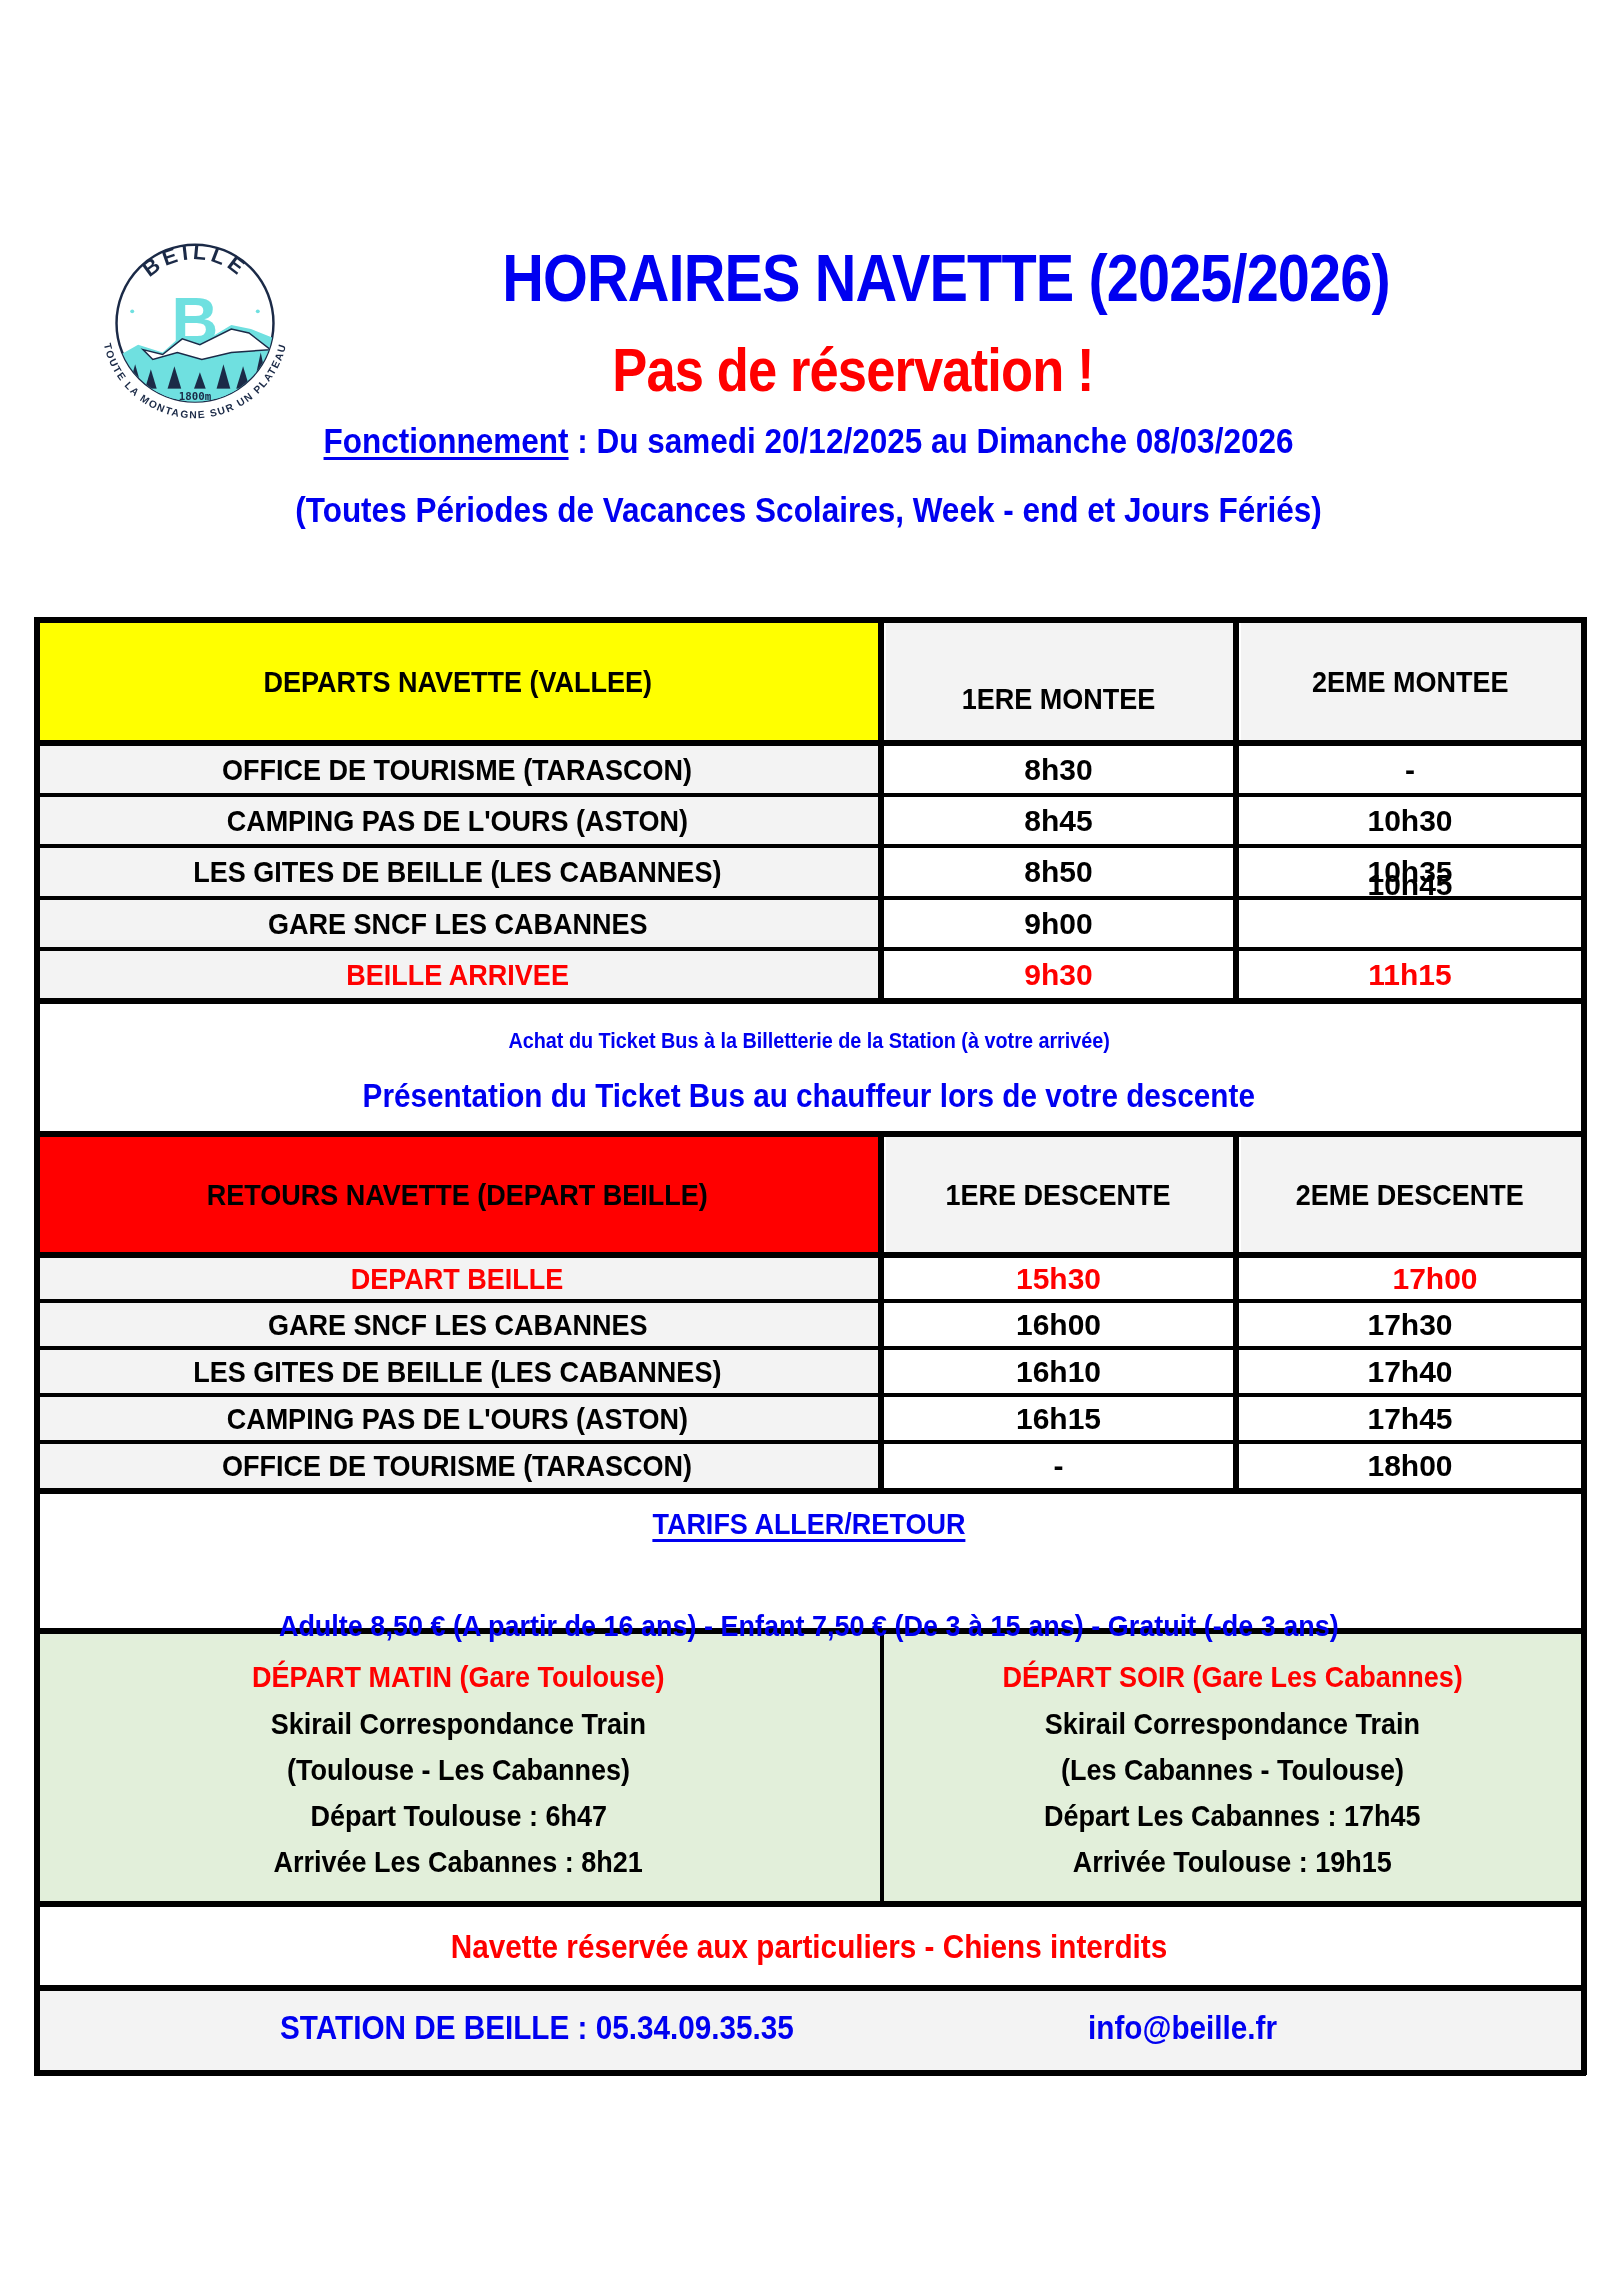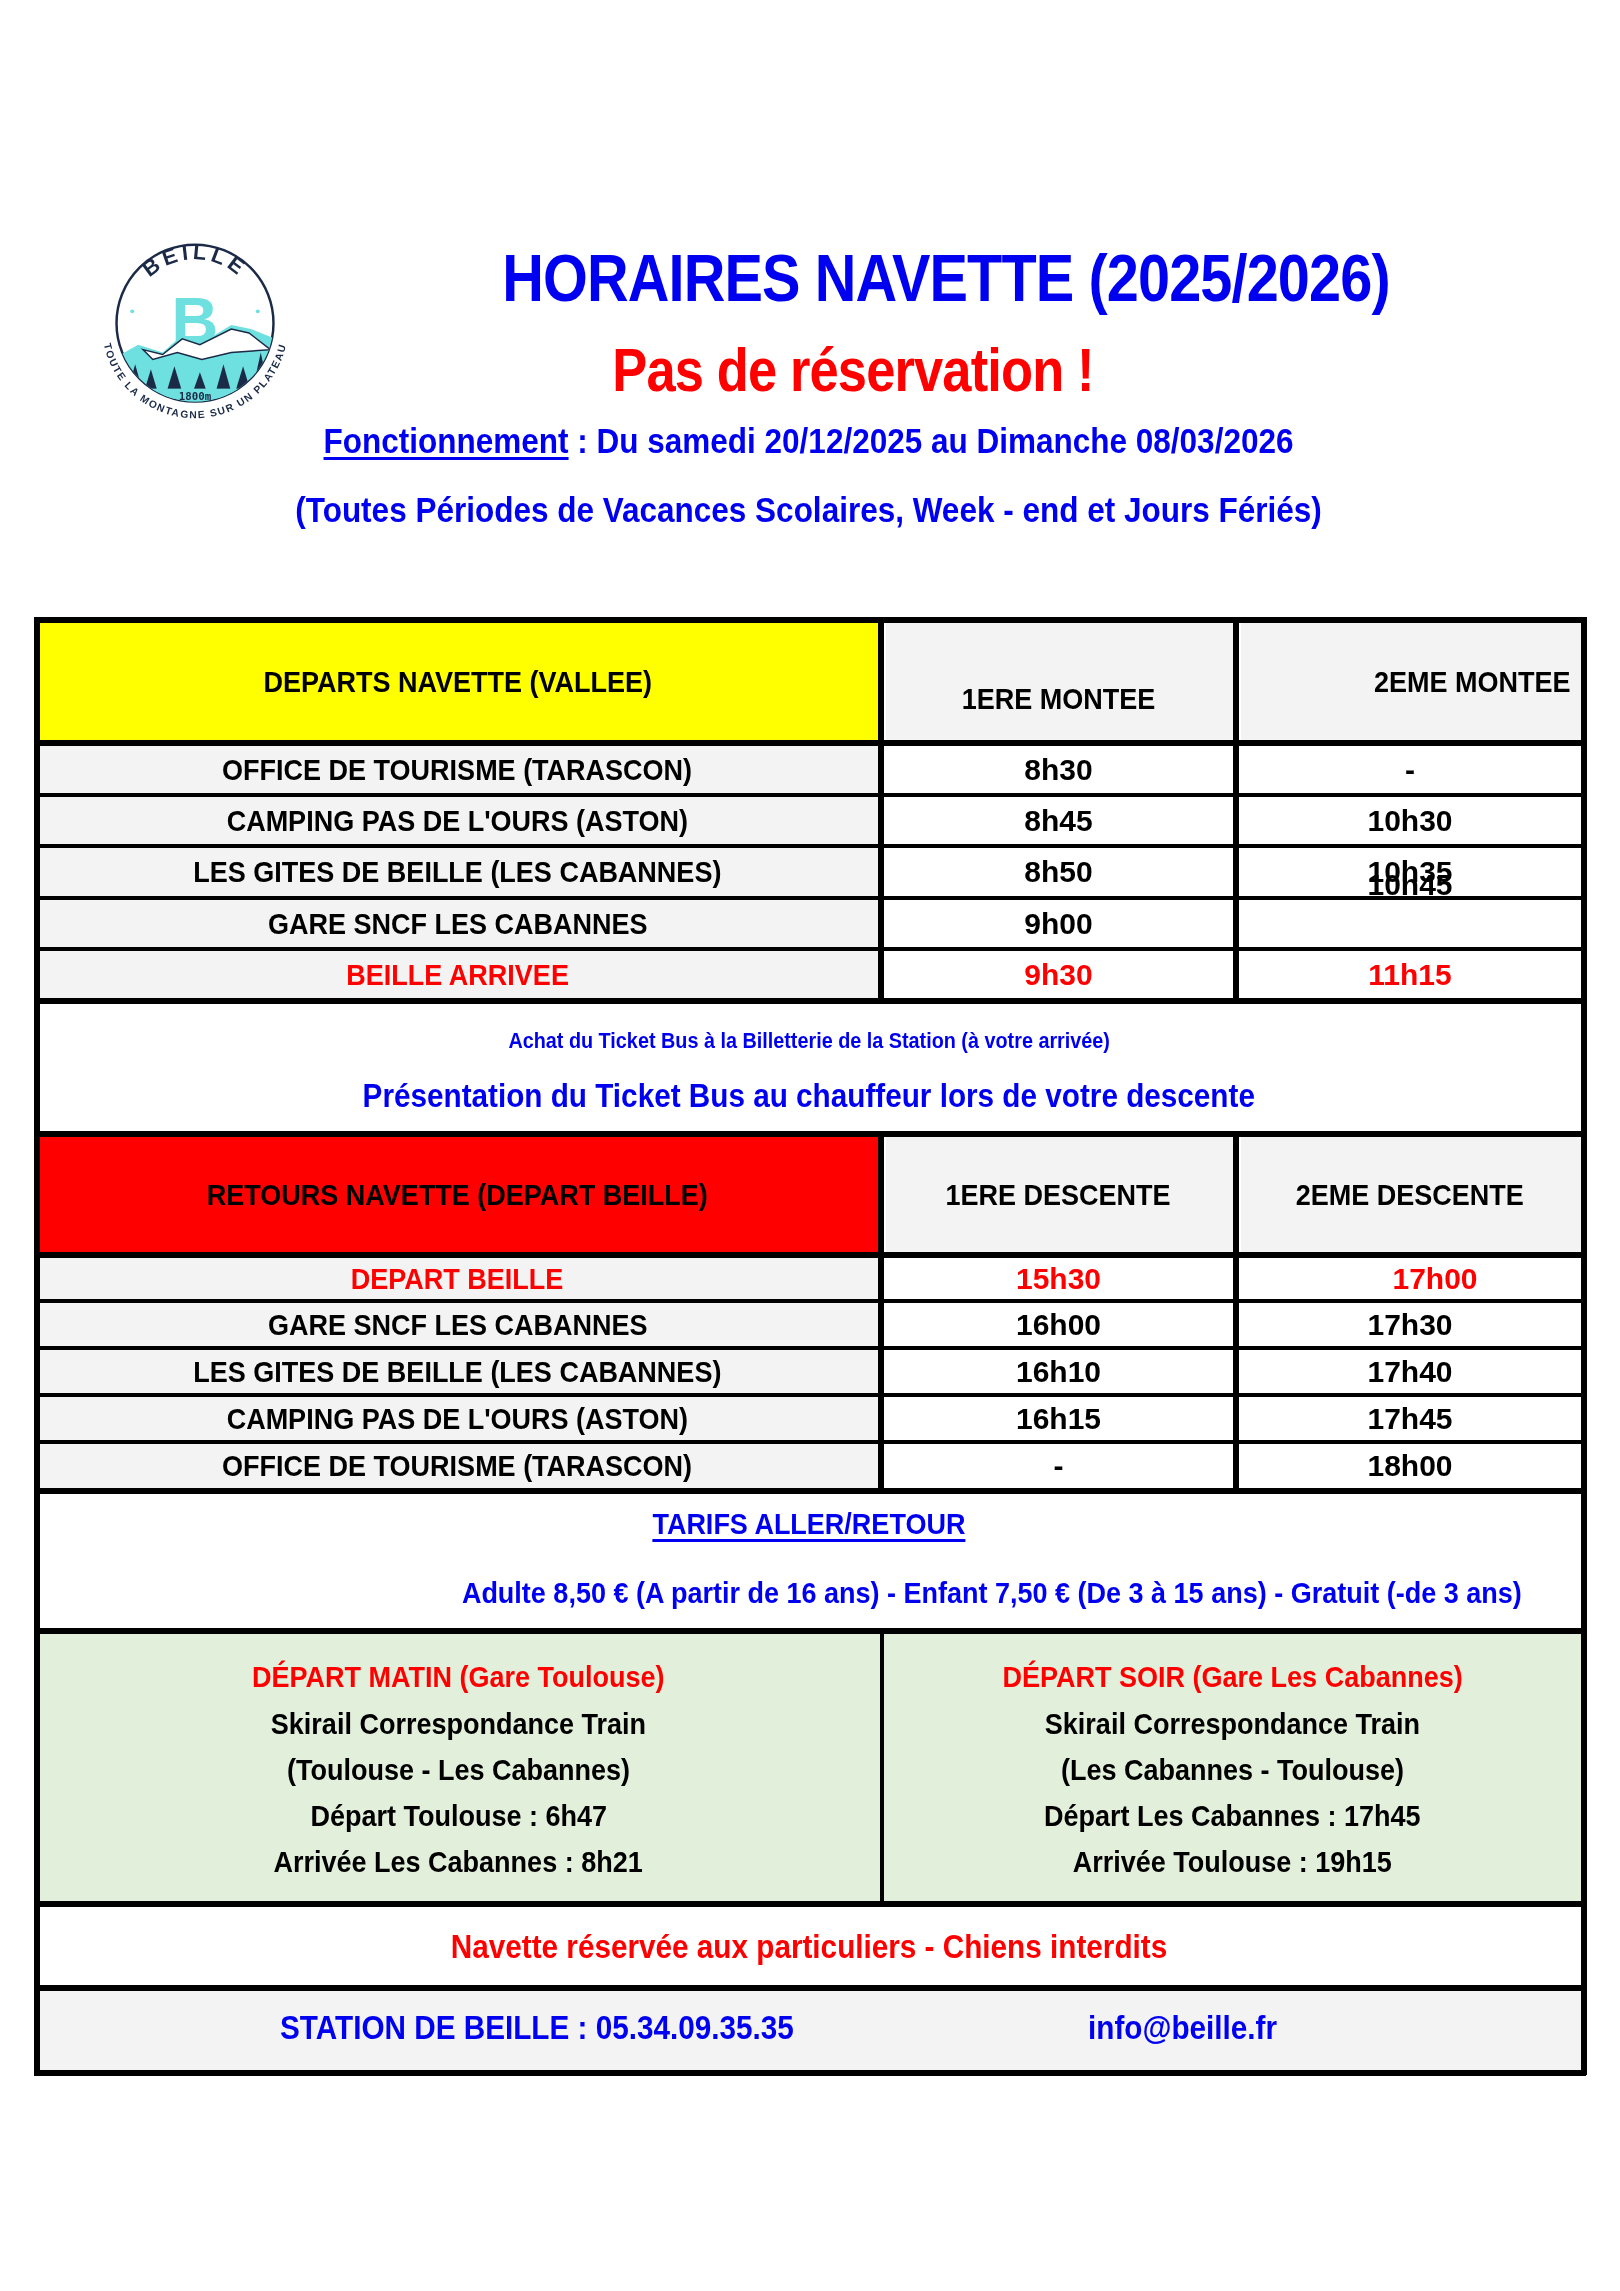--- a/index.html
+++ b/index.html
@@ -136,21 +136,21 @@
   <div class="vline" style="left:880px;top:1628px;height:277px;width:3.9px;"></div>
 </div>
 
 <div>
   <div class="cell black fs30" style="left:37px;top:623px;width:841px;height:117px;">
       <span class="cond">DEPARTS NAVETTE (VALLEE)</span>
     </div>
   <div class="cell black fs30" style="left:884px;top:640px;width:349px;height:117px;">
       <span class="cond">1ERE MONTEE</span>
     </div>
-  <div class="cell black fs30" style="left:1239px;top:623px;width:342px;height:117px;justify-content:flex-end;">
+  <div class="cell black fs30" style="left:1239px;top:623px;width:342px;height:117px;">
       <span class="cond">2EME MONTEE</span>
     </div>
 
   <div>
     <div class="cell black fs30" style="left:37px;top:746px;width:841px;height:47px;">
         <span class="cond">OFFICE DE TOURISME (TARASCON)</span>
       </div>
     <div class="cell black fs30" style="left:884px;top:746px;width:349px;height:47px;">8h30</div>
     <div class="cell black fs30" style="left:1239px;top:746px;width:342px;height:47px;">-</div>
   </div>
@@ -238,21 +238,21 @@
       </div>
     <div class="cell black fs30" style="left:884px;top:1444px;width:349px;height:44px;">-</div>
     <div class="cell black fs30" style="left:1239px;top:1444px;width:342px;height:44px;">18h00</div>
   </div>
 </div>
 
 <div>
   <div class="cell blue fs30" style="left:37px;top:1500px;width:1544px;height:47px;">
       <span class="cond ul">TARIFS ALLER/RETOUR</span>
     </div>
-  <div class="cell blue fs30" style="left:37px;top:1568px;width:1544px;height:49px;justify-content:flex-end;">
+  <div class="cell blue fs30" style="left:37px;top:1601px;width:1544px;height:49px;">
       <span class="cond">Adulte 8,50 € (A partir de 16 ans) - Enfant 7,50  € (De 3 à 15 ans) - Gratuit (-de 3 ans)</span>
     </div>
 </div>
 
 <div>
   <div class="train-col" style="left:37px;width:843px;">
     <div class="red cond">DÉPART MATIN (Gare Toulouse)</div>
     <div class="black cond">Skirail Correspondance Train</div>
     <div class="black cond">(Toulouse - Les Cabannes)</div>
     <div class="black cond">Départ Toulouse : 6h47</div>

